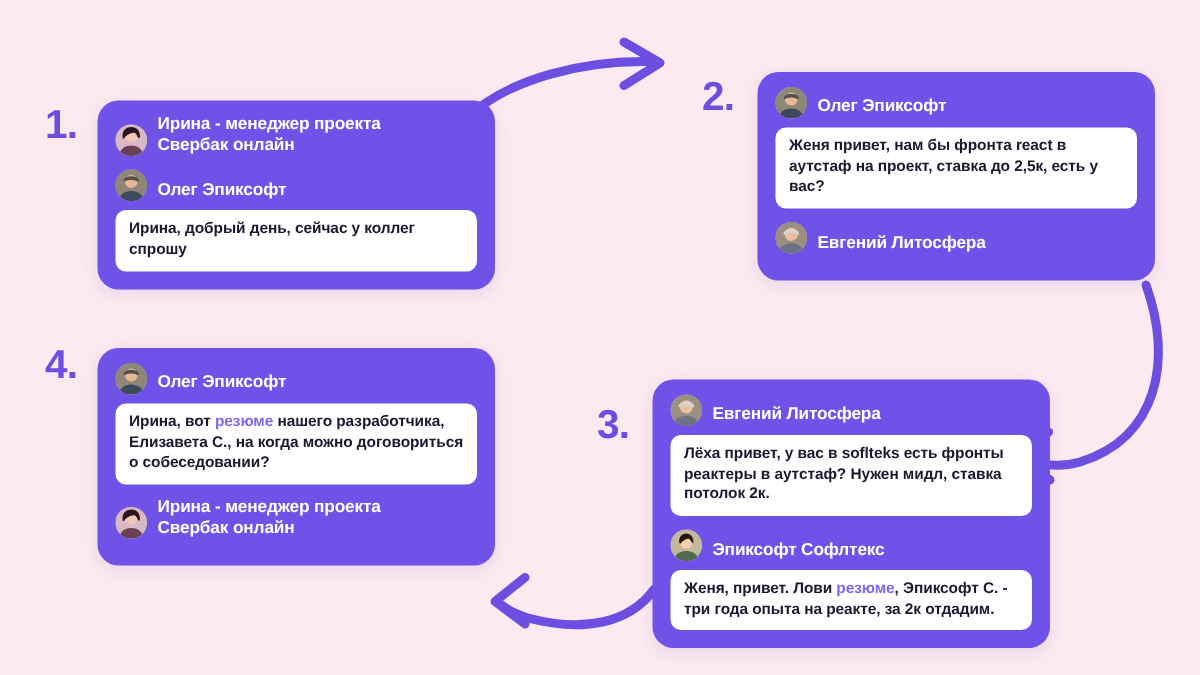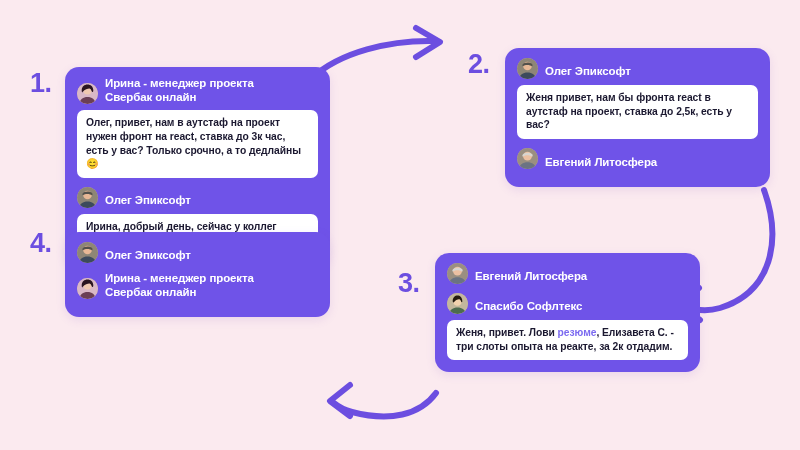--- a/index.html
+++ b/index.html
@@ -134,21 +134,20 @@
         <svg viewBox="0 0 21 21">
             <rect width="21" height="21" fill="#d9b8c6"></rect>
             <circle cx="10.5" cy="7.4" r="4.1" fill="#f0c9b0"></circle>
             <path d="M2.6 21c0-4.6 3.6-7 7.9-7s7.9 2.4 7.9 7z" fill="#6b3f55"></path>
             <path d="M4.7 7.6c0-4 2.7-6 5.8-6s5.8 2 5.8 6c0 1.4-.6 1.8-1.2 1.2-.5-.6-1-2.6-2.1-3.1-1.4-.6-3.6.4-5.3 1.4-1.5.9-2.2 2.6-2.6 2.3-.3-.3-.4-1-.4-1.8z" fill="#2a1520"></path>
           </svg>
       </span>
       <span class="author">Ирина - менеджер проекта
 Свербак онлайн</span>
     </div>
-    <div class="bubble"><span>Олег, привет, нам в аутстаф на проект нужен фронт на react, ставка до 3к час, есть у вас? Только срочно, а то дедлайны </span><i class="emo">😊</i></div>
 
     <div class="msg-head second">
       <span class="avatar">
         <svg viewBox="0 0 21 21">
             <rect width="21" height="21" fill="#8e8676"></rect>
             <circle cx="10.5" cy="8" r="4.3" fill="#e8b896"></circle>
             <path d="M2.4 21c0-4.3 3.7-6.6 8.1-6.6s8.1 2.3 8.1 6.6z" fill="#3c4a5c"></path>
             <path d="M5.6 6.6c1.3-2.6 8-2.8 9.6-.3.5.8.3 2.2-.3 1.9-1-.5-2.6-1.2-4.6-1.2-1.8 0-3.2.6-4.2 1.1-.7.3-.8-.9-.5-1.5z" fill="#53514c"></path>
           </svg>
       </span>
@@ -189,47 +188,49 @@
       <span class="avatar">
         <svg viewBox="0 0 21 21">
             <rect width="21" height="21" fill="#9a8f80"></rect>
             <circle cx="10.5" cy="8.2" r="4.4" fill="#ecc0a2"></circle>
             <path d="M2.2 21c0-4.4 3.8-6.8 8.3-6.8s8.3 2.4 8.3 6.8z" fill="#6b7382"></path>
             <path d="M5.5 7c1.2-3 8.4-3.1 10-.4.4.8.2 2.3-.4 2-1.1-.6-2.8-1.3-4.8-1.3-1.9 0-3.3.6-4.4 1.2-.6.3-.7-1-.4-1.5z" fill="#d8d5d0"></path>
           </svg>
       </span>
       <span class="author">Евгений Литосфера</span>
     </div>
+    <div class="bubble"><span>Лёха привет, у вас в soflteks есть фронты реактеры в аутстаф? Нужен мидл, ставка потолок 2к.</span></div>
 
     <div class="msg-head second">
       <span class="avatar">
         <svg viewBox="0 0 21 21">
             <rect width="21" height="21" fill="#c3b79c"></rect>
             <circle cx="10.5" cy="8.4" r="4.3" fill="#f2d2ae"></circle>
             <path d="M2.4 21c0-4.3 3.7-6.6 8.1-6.6s8.1 2.3 8.1 6.6z" fill="#4d6b4f"></path>
             <path d="M5.7 8.2c0-3.6 2.3-5.6 4.8-5.6s4.8 2 4.8 5.6c0 1-.5 1.2-.9.7-.6-.8-1-2.3-1.9-2.6-1.3-.5-3.2.6-4.4 1.6-.9.7-1.3 1.9-1.6 1.6-.4-.3-.8-.7-.8-1.3z" fill="#241a10"></path>
           </svg>
       </span>
-      <span class="author">Спасибо Софлтекс</span>
-    </div>
-    <div class="bubble"><span>Женя, привет. Лови </span><a class="lnk">резюме</a><span>, Елизавета С. - три слоты опыта на реакте, за 2к отдадим.</span></div>
+      <span class="author">Эпиксофт Софлтекс</span>
+    </div>
+    <div class="bubble"><span>Женя, привет. Лови </span><a class="lnk">резюме</a><span>, Эпиксофт С. - три года опыта на реакте, за 2к отдадим.</span></div>
   </div>
 
   <div class="card" id="card-4">
     <div class="msg-head">
       <span class="avatar">
         <svg viewBox="0 0 21 21">
             <rect width="21" height="21" fill="#8e8676"></rect>
             <circle cx="10.5" cy="8" r="4.3" fill="#e8b896"></circle>
             <path d="M2.4 21c0-4.3 3.7-6.6 8.1-6.6s8.1 2.3 8.1 6.6z" fill="#3c4a5c"></path>
             <path d="M5.6 6.6c1.3-2.6 8-2.8 9.6-.3.5.8.3 2.2-.3 1.9-1-.5-2.6-1.2-4.6-1.2-1.8 0-3.2.6-4.2 1.1-.7.3-.8-.9-.5-1.5z" fill="#53514c"></path>
           </svg>
       </span>
       <span class="author">Олег Эпиксофт</span>
     </div>
+    <div class="bubble"><span>Ирина, вот </span><a class="lnk">резюме</a><span> нашего разработчика, Елизавета С., на когда можно договориться о собеседовании?</span></div>
 
     <div class="msg-head second">
       <span class="avatar">
         <svg viewBox="0 0 21 21">
             <rect width="21" height="21" fill="#d9b8c6"></rect>
             <circle cx="10.5" cy="7.4" r="4.1" fill="#f0c9b0"></circle>
             <path d="M2.6 21c0-4.6 3.6-7 7.9-7s7.9 2.4 7.9 7z" fill="#6b3f55"></path>
             <path d="M4.7 7.6c0-4 2.7-6 5.8-6s5.8 2 5.8 6c0 1.4-.6 1.8-1.2 1.2-.5-.6-1-2.6-2.1-3.1-1.4-.6-3.6.4-5.3 1.4-1.5.9-2.2 2.6-2.6 2.3-.3-.3-.4-1-.4-1.8z" fill="#2a1520"></path>
           </svg>
       </span>

